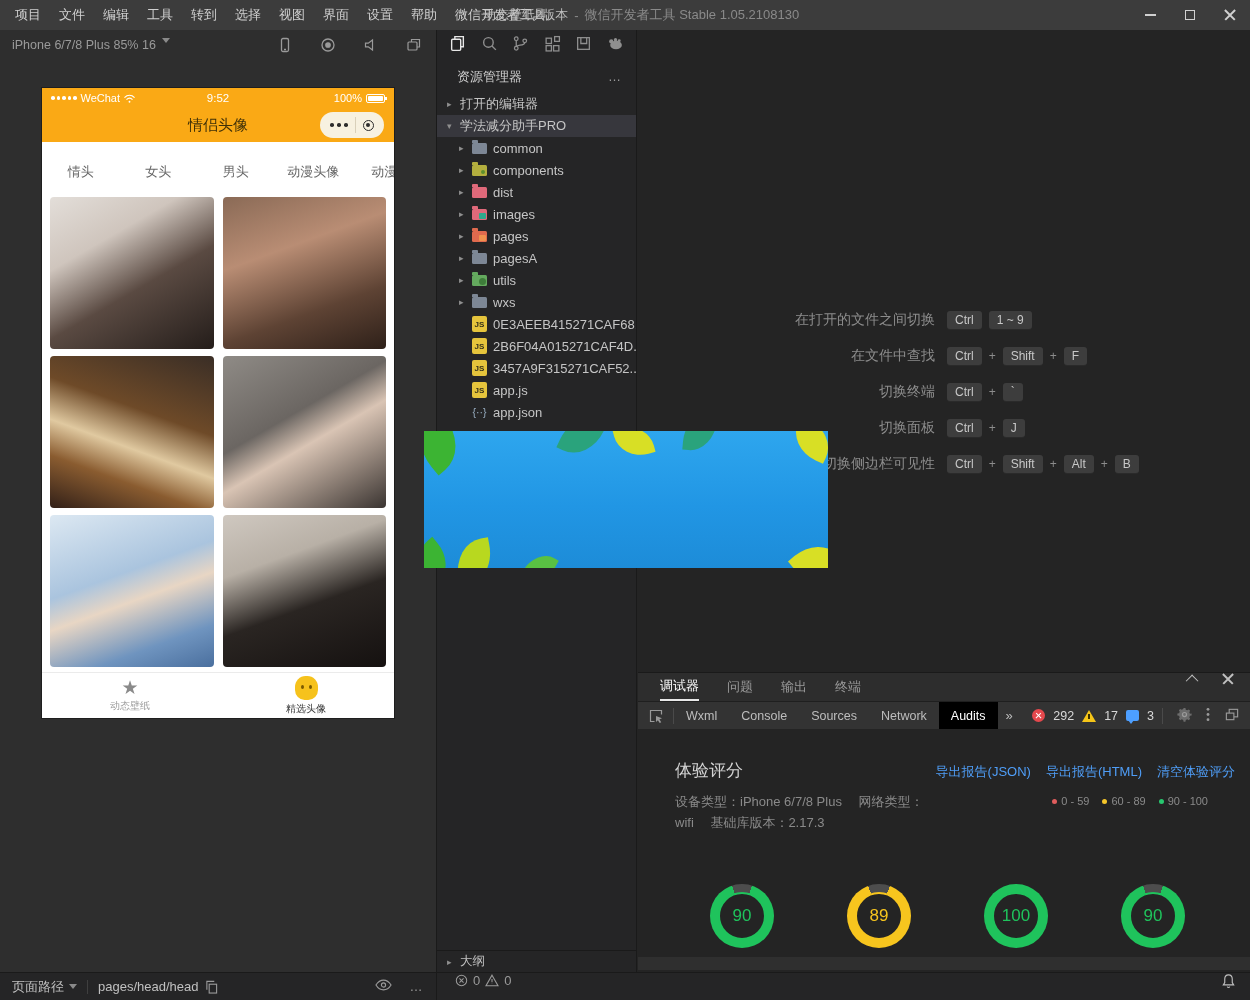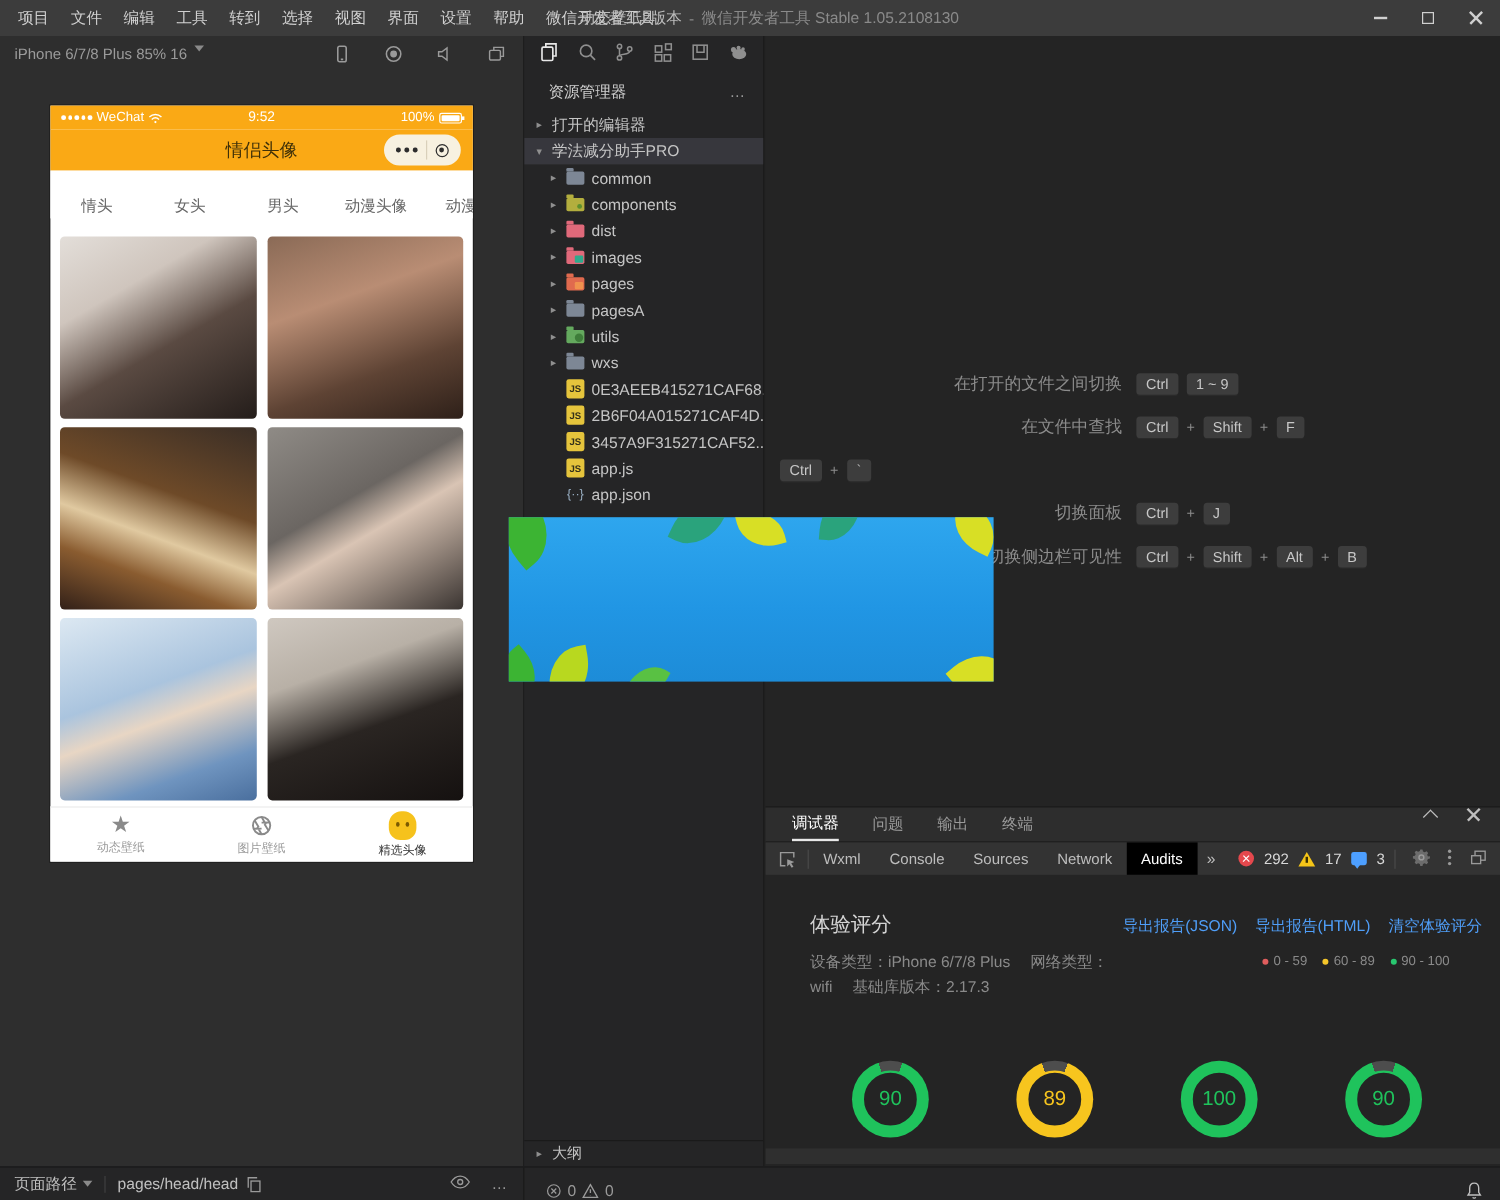--- a/index.html
+++ b/index.html
@@ -137,21 +137,21 @@
   .aud-legend { position:absolute; right:42px; top:66px; display:flex; gap:13px; align-items:center; }
   .lg { display:flex; align-items:center; gap:4px; font-size:11px; color:#8a8a8a; }
   .lg i { width:5px; height:5px; border-radius:50%; }
   .lg.lg1 i { background:#e05d5d; } .lg.lg2 i { background:#f5c62a; } .lg.lg3 i { background:#28c76f; }
   .gauges { position:absolute; left:72px; top:155px; display:flex; gap:73px; }
   .gauge { position:relative; width:64px; height:64px; border-radius:50%; }
   .gauge .inner { position:absolute; inset:8px; background:#242424; border:2px solid var(--c); border-radius:50%; display:flex; align-items:center; justify-content:center; font-size:17px; color:var(--c); }
   .aud-bottom { position:absolute; left:0; right:0; bottom:0; height:13px; background:#2f2f2f; }
 
   
-  .statusbar { position:absolute; left:0; bottom:0; right:0; height:28px; background:#252526; border-top:1px solid #1a1a1a; display:flex; align-items:flex-end; }
+  .statusbar { position:absolute; left:0; bottom:0; right:0; height:28px; background:#252526; border-top:1px solid #1a1a1a; display:flex; align-items:flex-start; }
   .sb-left { width:437px; height:100%; display:flex; align-items:center; padding:0 12px; border-right:1px solid #1a1a1a; }
   .sb-left .lbl { color:#c0c0c0; font-size:13px; margin-right:5px; }
   .sb-div { width:1px; height:14px; background:#3f3f3f; margin:0 10px; }
   .sb-path { color:#c0c0c0; font-size:13px; }
   .sb-icons-r { margin-left:auto; display:flex; align-items:center; gap:18px; color:#9a9a9a; }
   .sb-problems { display:flex; align-items:center; gap:5px; padding-left:18px; color:#9a9a9a; font-size:13px; }
   .sb-problems svg { display:block; }
   .bell { position:absolute; right:14px; color:#c0c0c0; display:flex; }
   .hdots { color:#9a9a9a; letter-spacing:1.5px; font-size:13px; }
 </style>
@@ -272,29 +272,20 @@
         <div class="photo ph2"></div>
         <div class="photo ph3"></div>
         <div class="photo ph4"></div>
         <div class="photo ph5"></div>
         <div class="photo ph6"></div>
       </div>
       <div class="p-tabbar">
         <div class="tb-item">
           <span class="star-glyph">★</span>
           <span class="lbl">动态壁纸</span>
-        </div>
-        <div class="tb-item">
-          <span style="display:flex;">
-              <svg width="20" height="20" viewBox="0 0 20 20" fill="none" stroke="#8a8a8a" stroke-width="1.6">
-                <circle cx="10" cy="10" r="7.2"></circle>
-                <path d="M10 2.8l3.6 6.2M17 7.4l-7 .1M16 14.6l-3.6-6M10 17.2l-3.6-6.2M3 12.6l7-.1M4 5.4l3.6 6"></path>
-              </svg>
-            </span>
-          <span class="lbl">图片壁纸</span>
         </div>
         <div class="tb-item active">
           <span class="avatar-blob"></span>
           <span class="lbl">精选头像</span>
         </div>
       </div>
     </div>
   </div>
 
   <div class="explorer">
@@ -423,20 +414,21 @@
         <span class="sc-label">在文件中查找</span>
         <span class="sc-keys">
           <span class="key">Ctrl</span>
           <span class="plus">+</span>
           <span class="key">Shift</span>
           <span class="plus">+</span>
           <span class="key">F</span>
         </span>
       </div>
       <div class="sc-row">
+        <span class="sc-label">切换终端</span>
         <span class="sc-keys">
           <span class="key">Ctrl</span>
           <span class="plus">+</span>
           <span class="key">`</span>
         </span>
       </div>
       <div class="sc-row">
         <span class="sc-label">切换面板</span>
         <span class="sc-keys">
           <span class="key">Ctrl</span>

